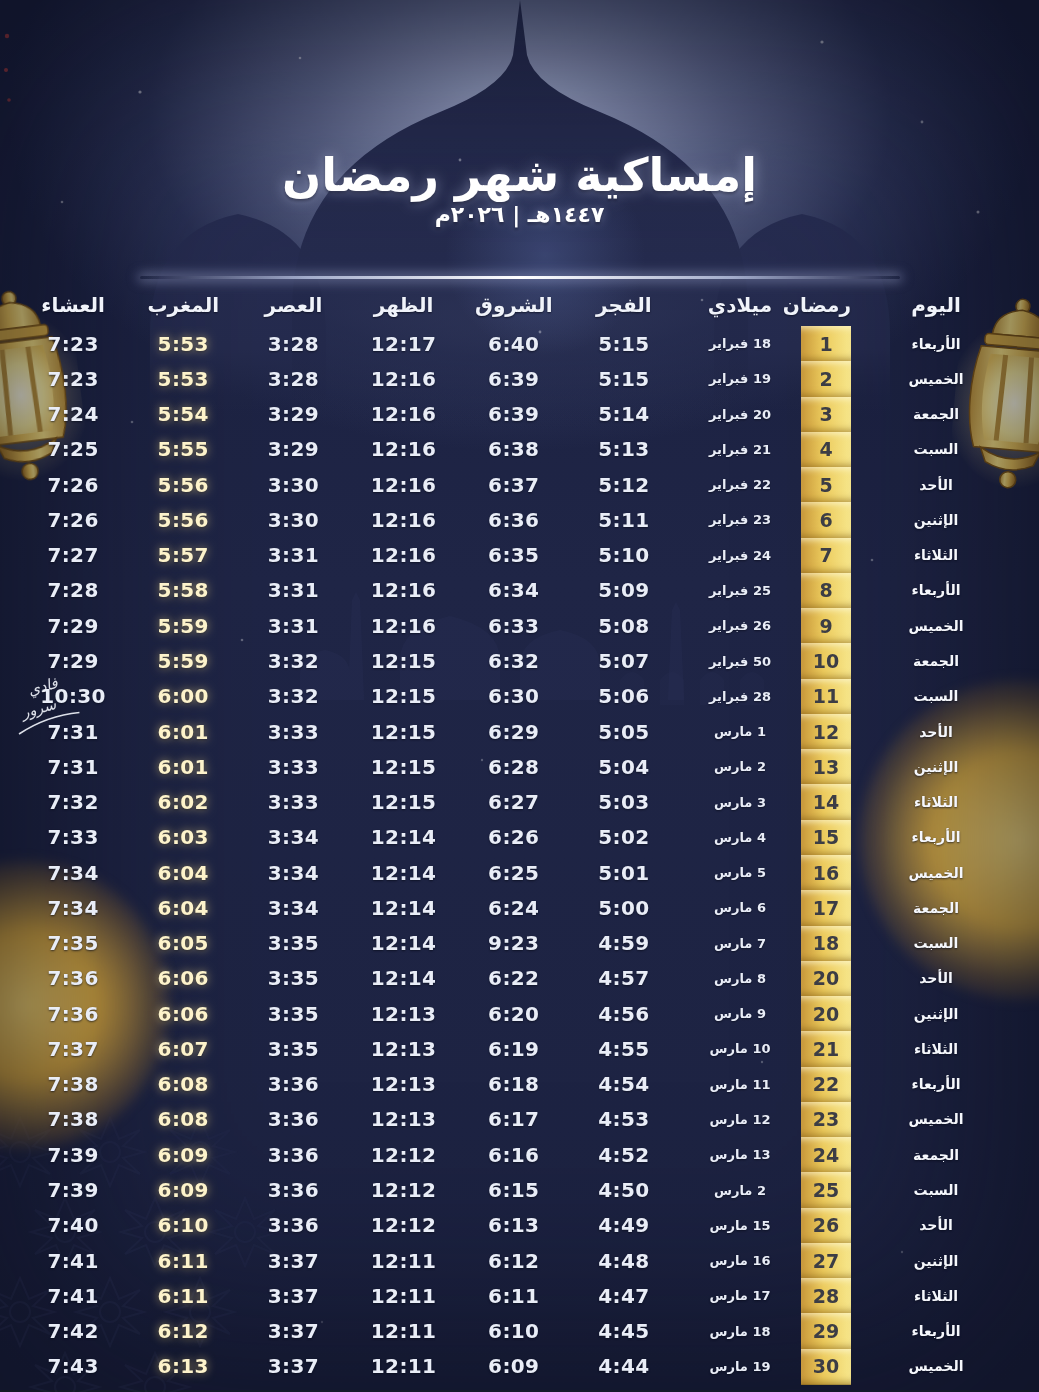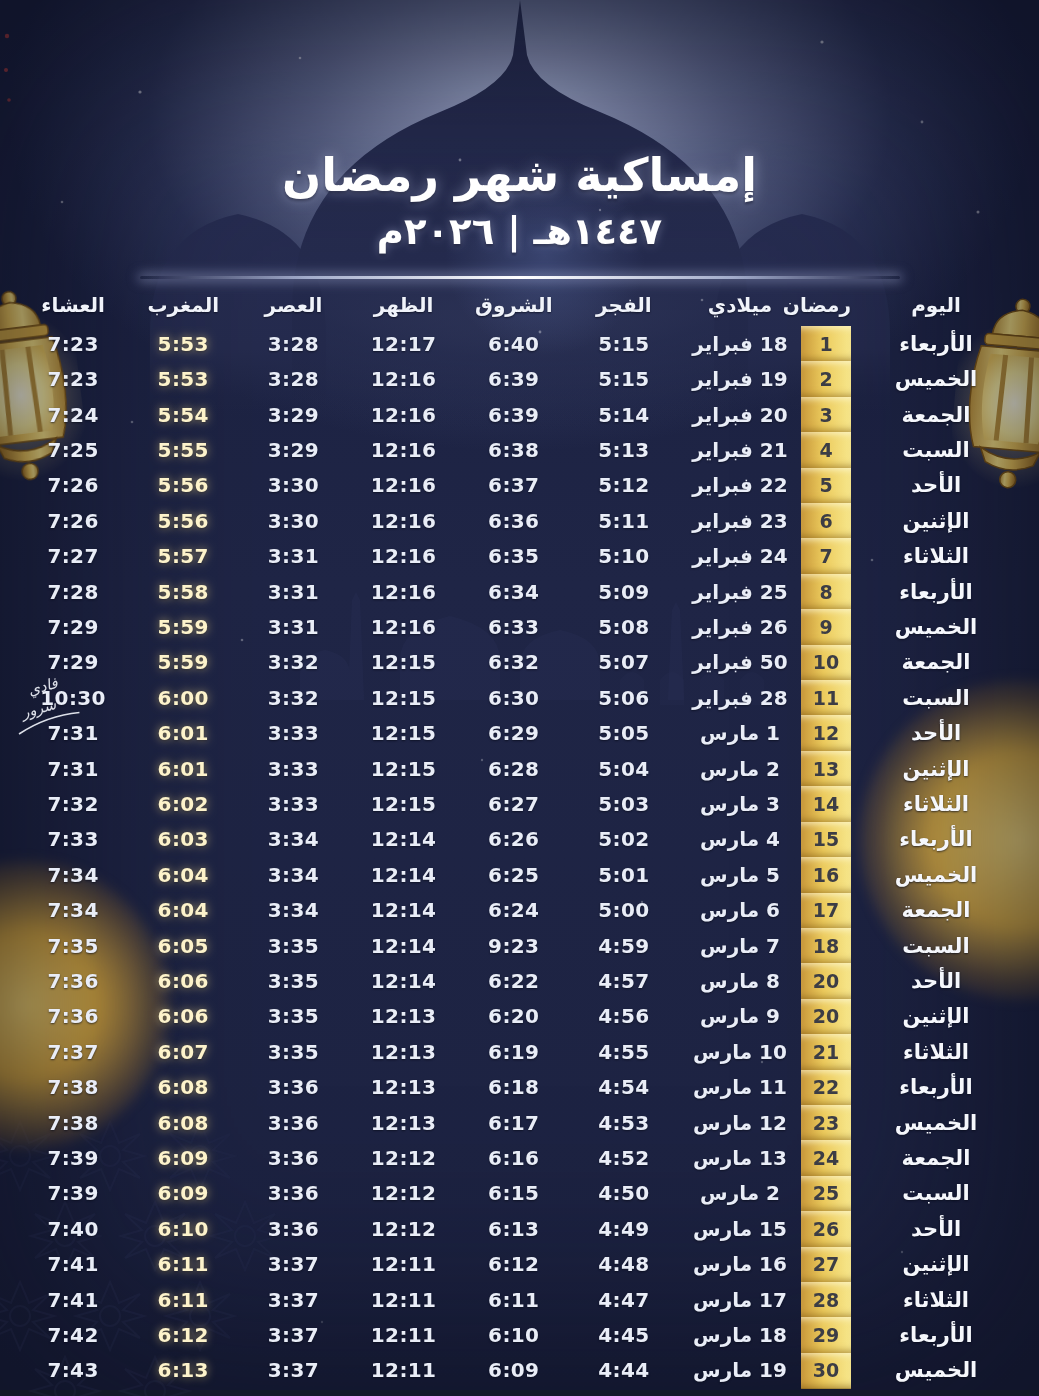--- a/index.html
+++ b/index.html
@@ -1,20 +1,20 @@
 <!DOCTYPE html>
 <html lang="ar" dir="rtl"><head>
 <meta charset="utf-8">
 <style>
   html,body{margin:0;padding:0;background:#0b0e1d;}
   .page{
     position:relative;width:1039px;height:1400px;overflow:hidden;
     font-family:"DejaVu Sans",sans-serif;
     background:#be185d;
-    border-bottom:4px solid #f0abfc;
+    border-bottom:8px solid #f0abfc;
     box-sizing:border-box;
   }
   
   .bg-glow{
     position:absolute;inset:0;
     background:
       radial-gradient(ellipse 640px 420px at 50% 115px,
         rgba(172,182,216,.95) 0%, rgba(132,142,182,.6) 32%,
         rgba(78,88,133,.28) 58%, rgba(0,0,0,0) 80%),
       linear-gradient(180deg,#1a2040 0%,#1f2546 42%,#1c2241 100%);
@@ -36,21 +36,21 @@
   .lantern{position:absolute;}
   .lantern.left{left:-40px;top:284px;transform:rotate(-7deg);}
   .lantern.right{right:-36px;top:292px;transform:scaleX(-1) rotate(-5deg);}
   
   .title-block{position:absolute;top:148px;left:0;right:0;text-align:center;color:#ffffff;z-index:5;}
   .title{
     font-size:46px;font-weight:bold;letter-spacing:1px;
     text-shadow:0 0 14px rgba(210,220,255,.45), 0 2px 3px rgba(10,12,30,.6);
   }
   .subtitle{
-    font-size:37px;font-weight:bold;margin-top:8px;letter-spacing:2px;
+    font-size:22px;font-weight:bold;margin-top:0;letter-spacing:2px;
     text-shadow:0 0 10px rgba(210,220,255,.4), 0 2px 3px rgba(10,12,30,.6);
   }
   .divider{
     position:absolute;top:276px;left:50%;transform:translateX(-50%);
     width:760px;height:3px;z-index:5;border-radius:2px;
     background:linear-gradient(90deg,rgba(255,255,255,0) 0%,rgba(205,215,245,.75) 22%,#ffffff 50%,rgba(205,215,245,.75) 78%,rgba(255,255,255,0) 100%);
     box-shadow:0 0 12px 2px rgba(190,200,240,.5);
   }
   
   .timetable{
@@ -59,22 +59,22 @@
   }
   .header-row,.row{
     display:grid;grid-template-columns:170px 50px 122px repeat(6,1fr);
     align-items:center;text-align:center;
   }
   .header-row{height:42px;font-size:21px;font-weight:bold;color:#f0f3fa;
     text-shadow:0 1px 2px rgba(8,10,25,.7);}
   .rows{flex:1;display:flex;flex-direction:column;}
   .row{flex:1;color:#e9edf7;}
   .cell{font-size:20px;font-weight:bold;letter-spacing:.4px;text-shadow:0 1px 2px rgba(8,10,25,.65);}
-  .cell.col-day{font-size:21px;color:#f5f7fc;}
-  .cell.col-date{font-size:20px;}
+  .cell.col-day{font-size:14px;color:#f5f7fc;}
+  .cell.col-date{font-size:13px;}
   .cell.col-maghrib{color:#fdf3cb;text-shadow:0 0 10px rgba(255,226,130,.6),0 1px 2px rgba(8,10,25,.5);}
   .cell.col-ramadan{height:100%;}
   .gold-cell{
     width:50px;height:100%;margin:0 auto;display:flex;align-items:center;justify-content:center;
     background:linear-gradient(90deg,#c8983a 0%,#eccb5d 45%,#f7e78c 100%);
     border-bottom:1px solid rgba(104,74,15,.55);
     box-shadow:inset 0 7px 7px -5px rgba(255,250,220,.75), inset 0 -7px 7px -5px rgba(120,82,12,.55);
     color:#3c3d45;font-size:19px;font-weight:bold;letter-spacing:0;
     text-shadow:none;
   }

